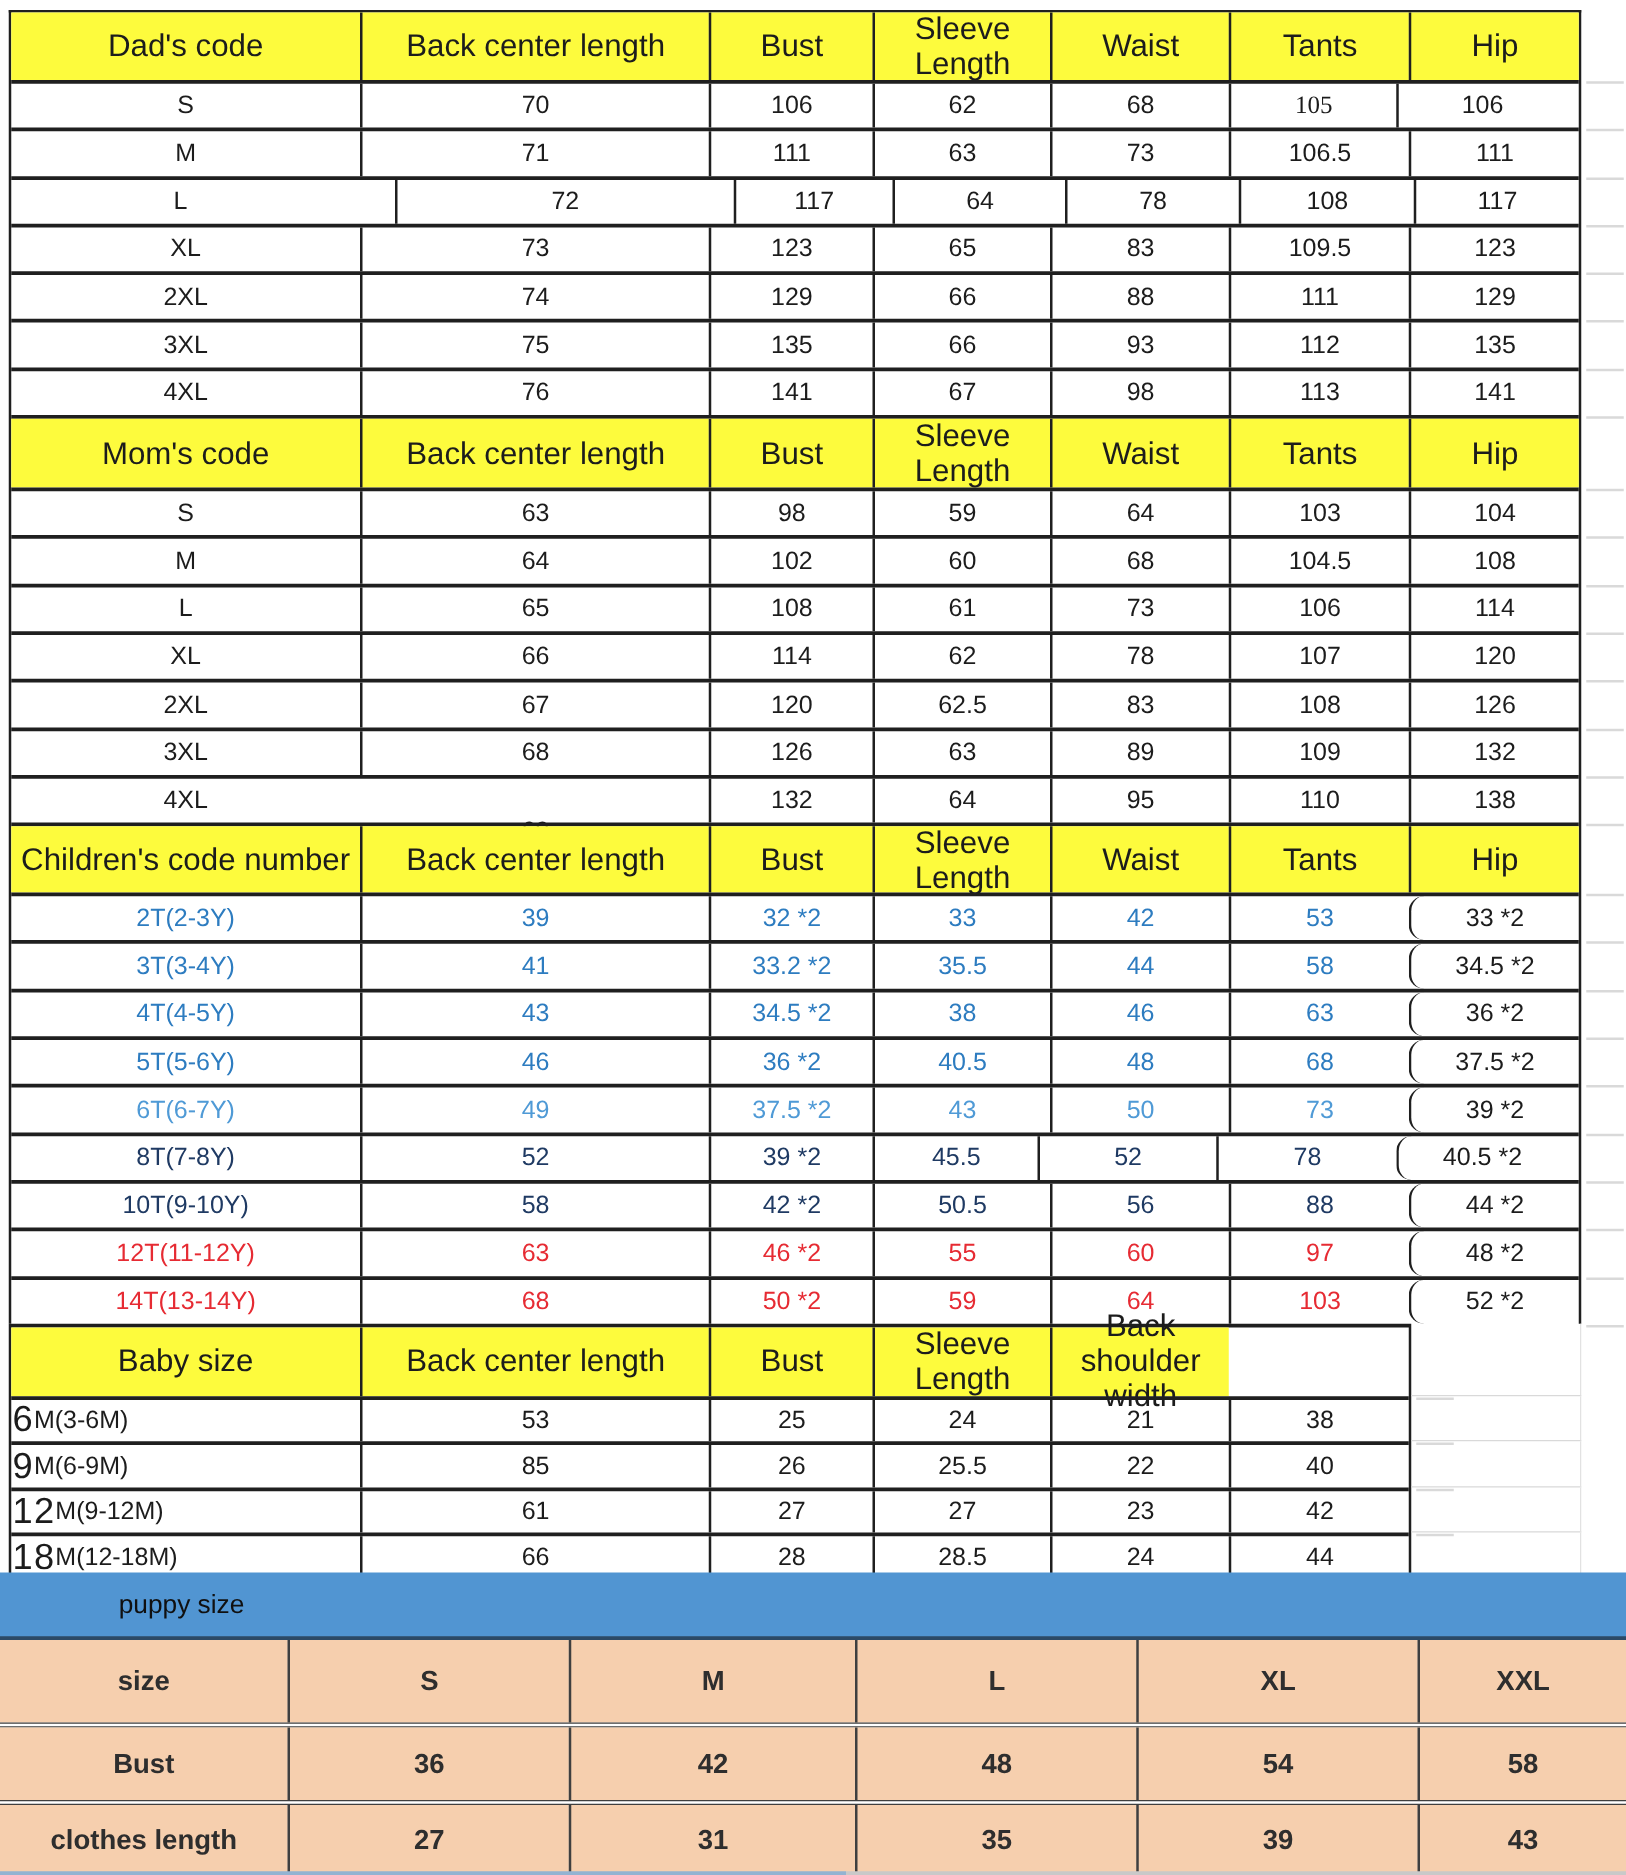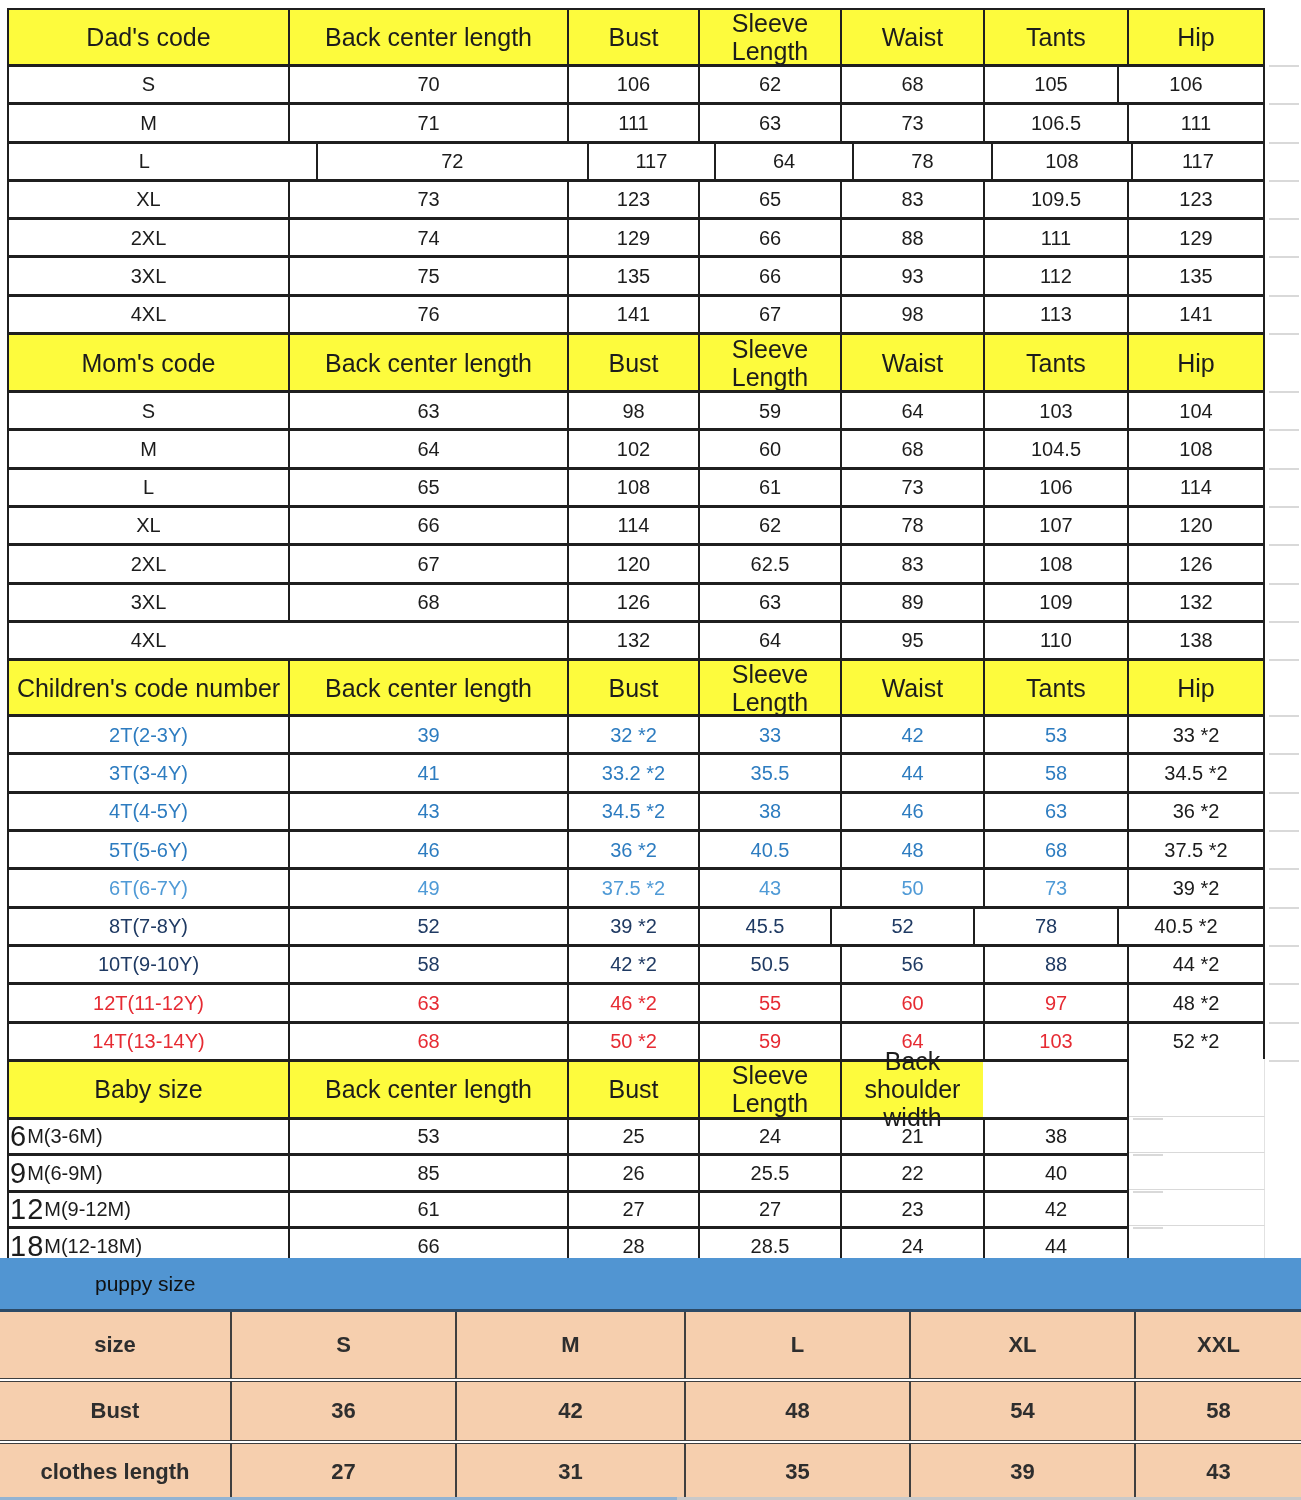--- a/index.html
+++ b/index.html
@@ -29,21 +29,21 @@
   .ghost-cell{box-sizing:border-box;border-bottom:1px solid var(--grid_gray,#d9d9d9);border-right:1px solid #e2e2e2;}
   .baby-label{justify-content:flex-start;text-align:left;padding-left:1px;}
   .baby-label .big{font-size:29px;letter-spacing:1px;}
   .baby-label .rest{font-size:20px;}
   
   .t-black{color:var(--text_black,#1c1c1c);}
   .t-blue{color:var(--blue,#2d7cc0);}
   .t-light_blue{color:var(--light_blue,#4f9ad6);}
   .t-navy{color:var(--navy,#1f3a63);}
   .t-red{color:var(--red,#e62b33);}
-  .force-black{color:var(--text_black,#1c1c1c) !important;}
+  .force-black{color:var(--text_black,#1c1c1c) !important;border-radius:12px;}
   
   #puppy-banner{
     position:absolute;left:0;top:1258px;width:1301px;height:54px;box-sizing:border-box;
     background:var(--banner_blue,#5195d2);border-bottom:3px solid #2c4a66;
     display:flex;align-items:center;padding-left:95px;font-size:21px;color:#101010;
   }
   #puppy-table{position:absolute;left:0;top:1312px;width:1301px;}
   #puppy-table .row + .row{border-top:4px double #3f3f3f;}
   #puppy-table .cell{font-weight:700;color:#2e2e2e;background:var(--peach,#f6cfae);font-size:22px;}
   #puppy-table .cell + .cell{border-left:2px solid #3f3f3f;}
@@ -68,21 +68,21 @@
             <div class="cell" style="width: 144px;">Tants</div>
             <div class="cell" style="width: 136px;">Hip</div>
             <div class="dash"></div>
           </div>
           <div class="row t-black" style="height: 38.3px;">
             <div class="cell" style="width: 279px;">S</div>
             <div class="cell" style="width: 279px;">70</div>
             <div class="cell" style="width: 131px;">106</div>
             <div class="cell" style="width: 142px;">62</div>
             <div class="cell" style="width: 143px;">68</div>
-            <div class="cell" style="width: 134px;">105</div>
+            <div class="cell" style="width: 134px; font-family: Liberation Serif, serif;">105</div>
             <div class="cell" style="width: 136px;">106</div>
             <div class="dash"></div>
           </div>
           <div class="row t-black" style="height: 38.3px;">
             <div class="cell" style="width: 279px;">M</div>
             <div class="cell" style="width: 279px;">71</div>
             <div class="cell" style="width: 131px;">111</div>
             <div class="cell" style="width: 142px;">63</div>
             <div class="cell" style="width: 143px;">73</div>
             <div class="cell" style="width: 144px;">106.5</div>

